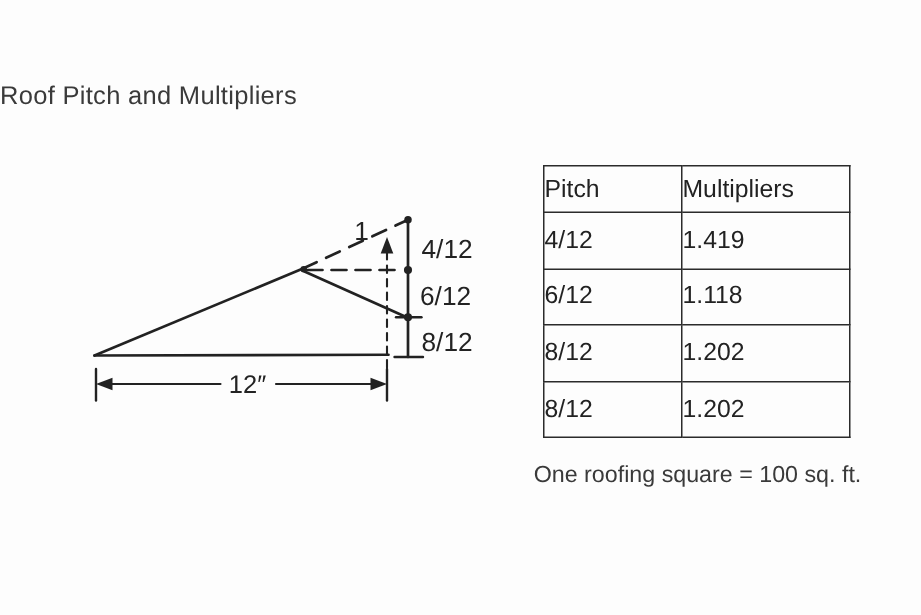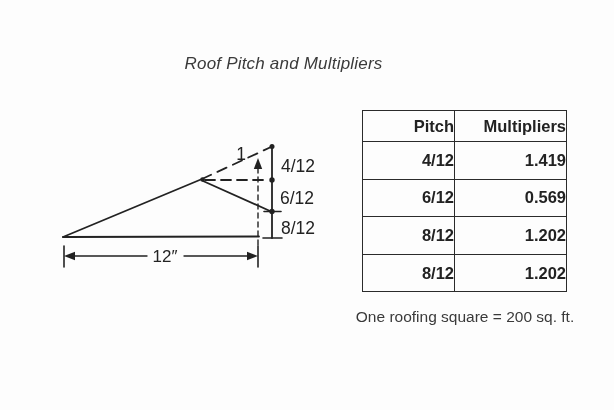--- a/index.html
+++ b/index.html
@@ -5,34 +5,33 @@
   html,body{margin:0;padding:0;}
   body{
     width:614px;height:410px;
     font-family:"Liberation Sans", sans-serif;
     background:#fdfdfd;
     overflow:hidden;
   }
   .canvas{position:relative;width:614px;height:410px;background:#fdfdfd;}
   .title{
     position:absolute;top:54px;left:0;width:567px;
-    text-align:center;font-size:17px;color:#3a3a3a;
+    font-size:17px;color:#3a3a3a;
     letter-spacing:.2px;
-    font-style:italic;
   }
   .diagram{position:absolute;left:0;top:0;}
   .pitch-table{
     position:absolute;left:362px;top:110px;
     border-collapse:collapse;table-layout:fixed;
     font-size:16.5px;color:#222;
   }
   .pitch-table th,.pitch-table td{
     border:1.6px solid #2b2b2b;
-    text-align:right;vertical-align:middle;
-    font-weight:bold;padding:0;
+    text-align:left;vertical-align:middle;
+    font-weight:normal;padding:0;
   }
   .pitch-table col.c1{width:92px;}
   .pitch-table col.c2{width:112px;}
   .pitch-table tr.hdr{height:31px;}
   .pitch-table tr.row{height:37.6px;}
   .note{
     position:absolute;left:335px;top:308px;width:260px;
     text-align:center;font-size:15.5px;color:#3a3a3a;
   }
   svg text{fill:#232323;font-family:"Liberation Sans", sans-serif;}
@@ -101,28 +100,28 @@
         <th>Multipliers</th>
       </tr>
     </thead>
     <tbody>
       <tr class="row">
         <td>4/12</td>
         <td>1.419</td>
       </tr>
       <tr class="row">
         <td>6/12</td>
-        <td>0.569</td>
+        <td>1.118</td>
       </tr>
       <tr class="row">
         <td>8/12</td>
         <td>1.202</td>
       </tr>
       <tr class="row">
         <td>8/12</td>
         <td>1.202</td>
       </tr>
     </tbody>
   </table>
 
-  <div class="note">One roofing square = 200 sq. ft.</div>
+  <div class="note">One roofing square = 100 sq. ft.</div>
 
 </div>
 
 </body></html>

